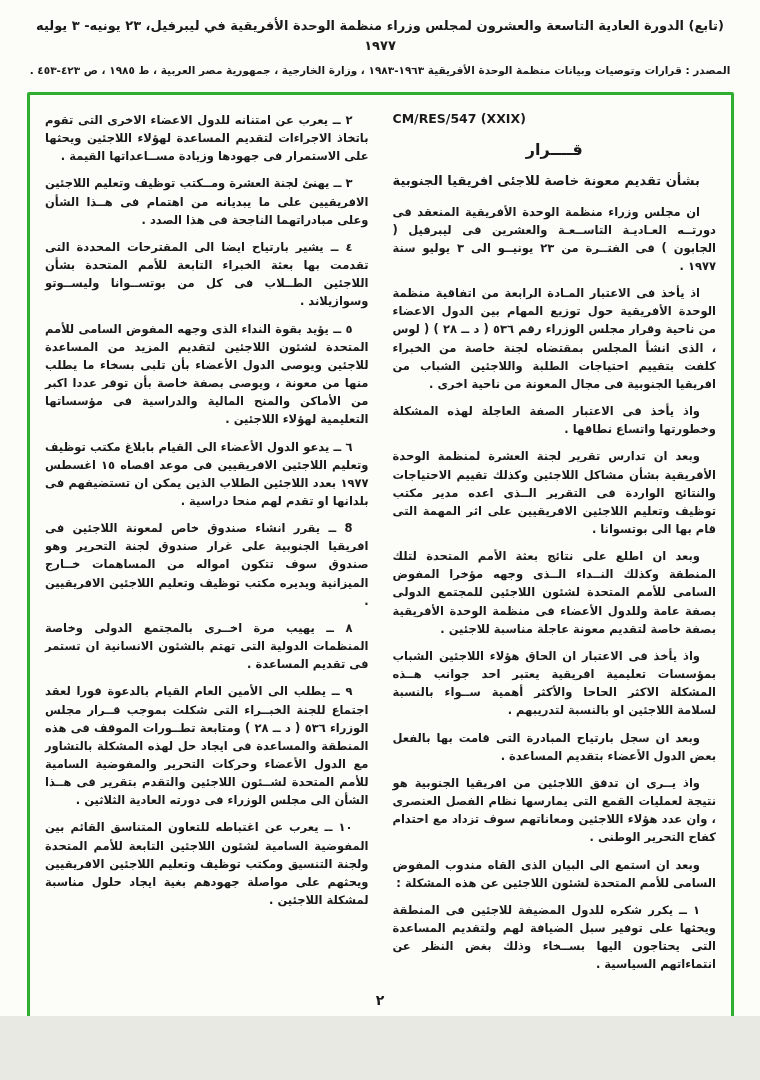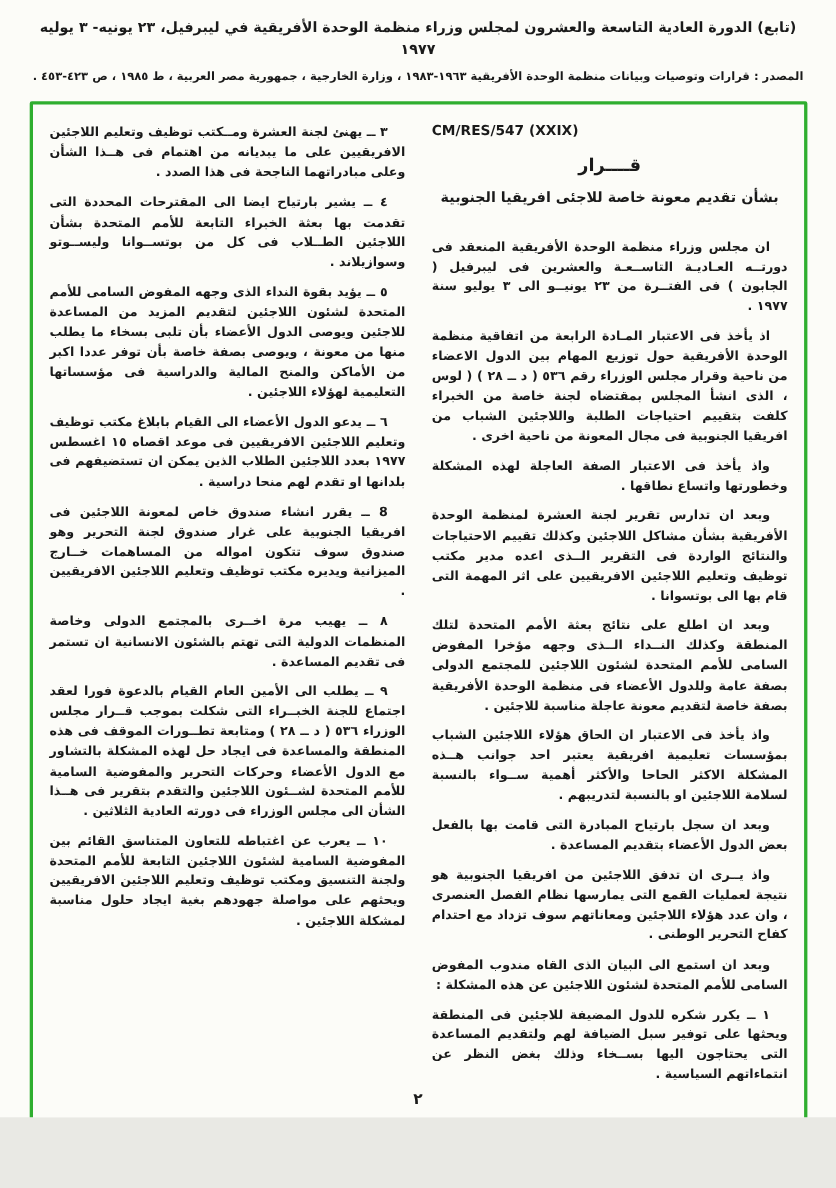--- a/index.html
+++ b/index.html
@@ -61,25 +61,25 @@
     font-family: "DejaVu Sans", sans-serif;
     margin-bottom: 14px;
   }
   .doc-title {
     text-align: center;
     font-size: 16px;
     font-weight: bold;
     margin-bottom: 12px;
   }
   .doc-subtitle {
-    text-align: center;
+    text-align: left;
     font-size: 13px;
     font-weight: bold;
     line-height: 1.5;
-    margin-bottom: 24px;
+    margin-bottom: 12px;
   }
   .para {
     font-size: 11.5px;
     font-weight: bold;
     line-height: 1.58;
     text-align: justify;
     text-indent: 16px;
     margin-bottom: 9px;
   }
   .page-number {
@@ -115,20 +115,21 @@
         <p class="para">وبعد ان تدارس تقرير لجنة العشرة لمنظمة الوحدة الأفريقية بشأن مشاكل اللاجئين وكذلك تقييم الاحتياجات والنتائج الواردة فى التقرير الــذى اعده مدير مكتب توظيف وتعليم اللاجئين الافريقيين على اثر المهمة التى قام بها الى بوتسوانا .</p>
         <p class="para">وبعد ان اطلع على نتائج بعثة الأمم المتحدة لتلك المنطقة وكذلك النــداء الــذى وجهه مؤخرا المفوض السامى للأمم المتحدة لشئون اللاجئين للمجتمع الدولى بصفة عامة وللدول الأعضاء فى منظمة الوحدة الأفريقية بصفة خاصة لتقديم معونة عاجلة مناسبة للاجئين .</p>
         <p class="para">واذ يأخذ فى الاعتبار ان الحاق هؤلاء اللاجئين الشباب بمؤسسات تعليمية افريقية يعتبر احد جوانب هــذه المشكلة الاكثر الحاحا والأكثر أهمية ســواء بالنسبة لسلامة اللاجئين او بالنسبة لتدريبهم .</p>
         <p class="para">وبعد ان سجل بارتياح المبادرة التى قامت بها بالفعل بعض الدول الأعضاء بتقديم المساعدة .</p>
         <p class="para">واذ يــرى ان تدفق اللاجئين من افريقيا الجنوبية هو نتيجة لعمليات القمع التى يمارسها نظام الفصل العنصرى ، وان عدد هؤلاء اللاجئين ومعاناتهم سوف تزداد مع احتدام كفاح التحرير الوطنى .</p>
         <p class="para">وبعد ان استمع الى البيان الذى القاه مندوب المفوض السامى للأمم المتحدة لشئون اللاجئين عن هذه المشكلة :</p>
         <p class="para">١ ــ يكرر شكره للدول المضيفة للاجئين فى المنطقة ويحثها على توفير سبل الضيافة لهم ولتقديم المساعدة التى يحتاجون اليها بســخاء وذلك بغض النظر عن انتماءاتهم السياسية .</p>
       </div>
 
       <div class="col">
+        <p class="para">٢ ــ يعرب عن امتنانه للدول الاعضاء الاخرى التى تقوم باتخاذ الاجراءات لتقديم المساعدة لهؤلاء اللاجئين ويحثها على الاستمرار فى جهودها وزيادة مســاعداتها القيمة .</p>
         <p class="para">٣ ــ يهنئ لجنة العشرة ومــكتب توظيف وتعليم اللاجئين الافريقيين على ما يبديانه من اهتمام فى هــذا الشأن وعلى مبادراتهما الناجحة فى هذا الصدد .</p>
         <p class="para">٤ ــ يشير بارتياح ايضا الى المقترحات المحددة التى تقدمت بها بعثة الخبراء التابعة للأمم المتحدة بشأن اللاجئين الطــلاب فى كل من بوتســوانا وليســوتو وسوازيلاند .</p>
         <p class="para">٥ ــ يؤيد بقوة النداء الذى وجهه المفوض السامى للأمم المتحدة لشئون اللاجئين لتقديم المزيد من المساعدة للاجئين ويوصى الدول الأعضاء بأن تلبى بسخاء ما يطلب منها من معونة ، ويوصى بصفة خاصة بأن توفر عددا اكبر من الأماكن والمنح المالية والدراسية فى مؤسساتها التعليمية لهؤلاء اللاجئين .</p>
         <p class="para">٦ ــ يدعو الدول الأعضاء الى القيام بابلاغ مكتب توظيف وتعليم اللاجئين الافريقيين فى موعد اقصاه ١٥ اغسطس ١٩٧٧ بعدد اللاجئين الطلاب الذين يمكن ان تستضيفهم فى بلدانها او تقدم لهم منحا دراسية .</p>
         <p class="para">8 ــ يقرر انشاء صندوق خاص لمعونة اللاجئين فى افريقيا الجنوبية على غرار صندوق لجنة التحرير وهو صندوق سوف تتكون امواله من المساهمات خــارج الميزانية ويديره مكتب توظيف وتعليم اللاجئين الافريقيين .</p>
         <p class="para">٨ ــ يهيب مرة اخــرى بالمجتمع الدولى وخاصة المنظمات الدولية التى تهتم بالشئون الانسانية ان تستمر فى تقديم المساعدة .</p>
         <p class="para">٩ ــ يطلب الى الأمين العام القيام بالدعوة فورا لعقد اجتماع للجنة الخبــراء التى شكلت بموجب قــرار مجلس الوزراء ٥٣٦ ( د ــ ٢٨ ) ومتابعة تطــورات الموقف فى هذه المنطقة والمساعدة فى ايجاد حل لهذه المشكلة بالتشاور مع الدول الأعضاء وحركات التحرير والمفوضية السامية للأمم المتحدة لشــئون اللاجئين والتقدم بتقرير فى هــذا الشأن الى مجلس الوزراء فى دورته العادية الثلاثين .</p>
         <p class="para">١٠ ــ يعرب عن اغتباطه للتعاون المتناسق القائم بين المفوضية السامية لشئون اللاجئين التابعة للأمم المتحدة ولجنة التنسيق ومكتب توظيف وتعليم اللاجئين الافريقيين ويحثهم على مواصلة جهودهم بغية ايجاد حلول مناسبة لمشكلة اللاجئين .</p>
       </div>
 

